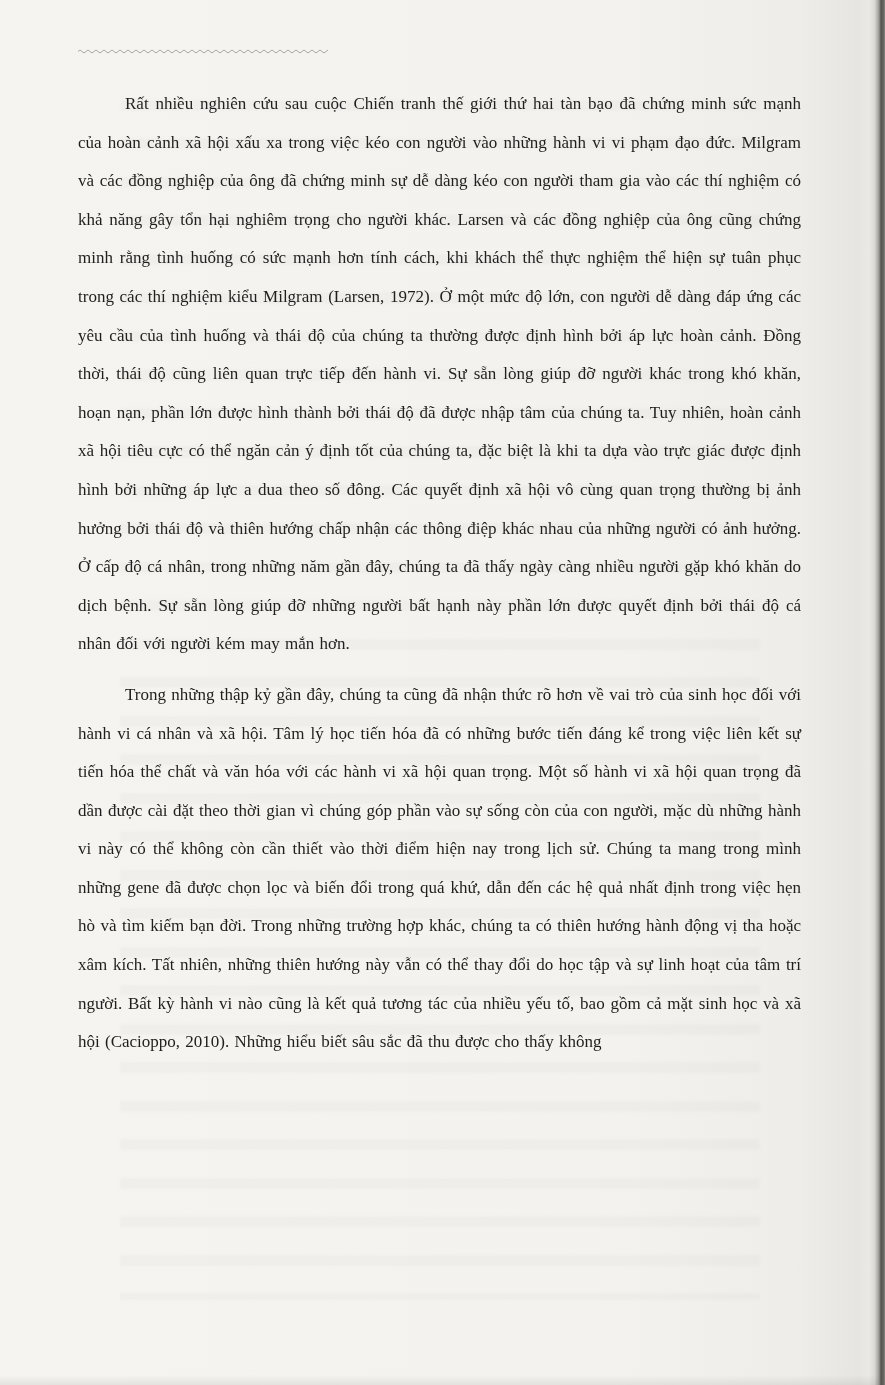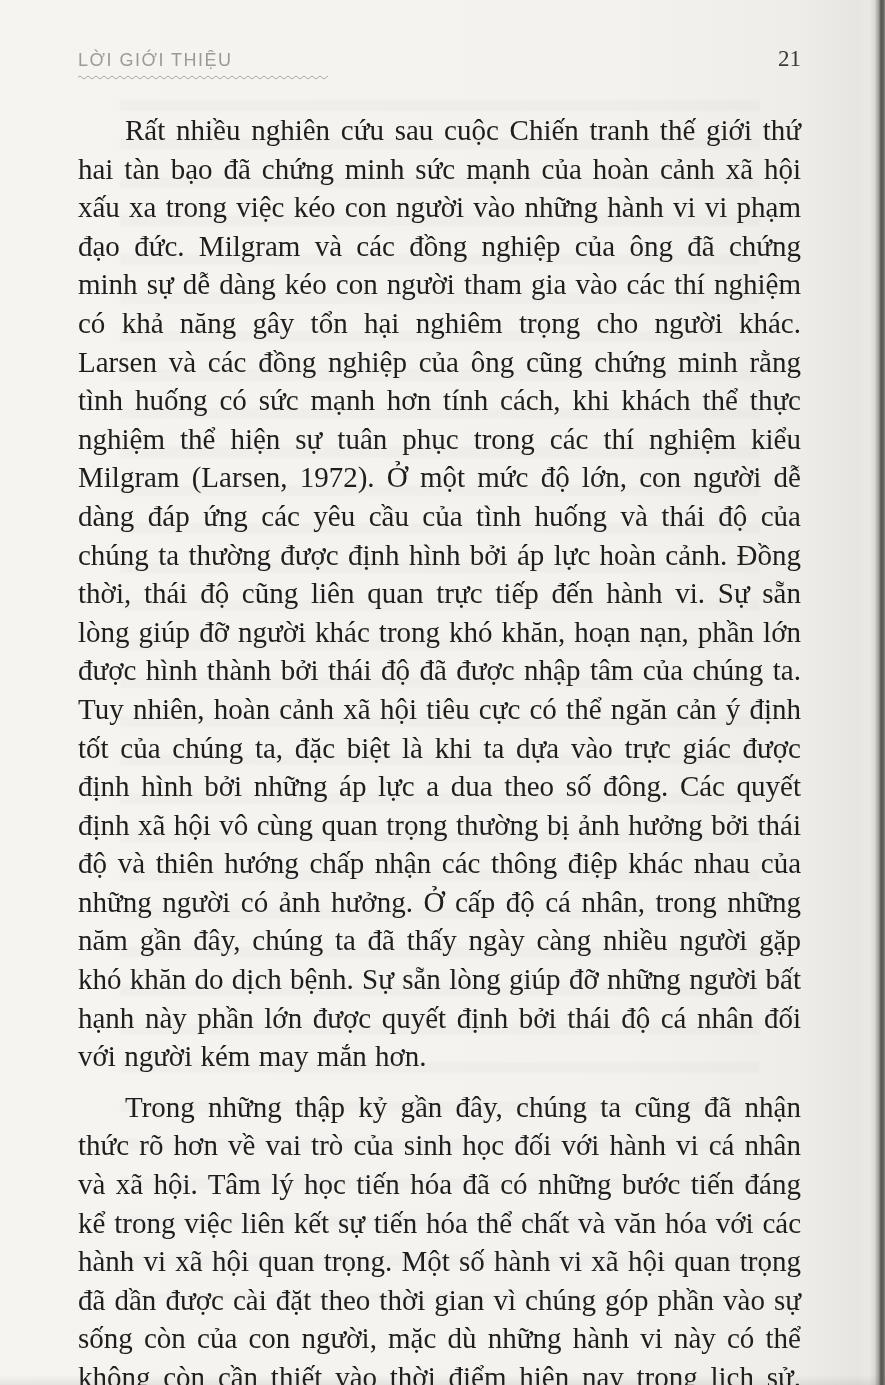--- a/index.html
+++ b/index.html
@@ -92,39 +92,35 @@
   }
   .header-ornament {
     margin-top: 2px;
     line-height: 0;
   }
   .body-text {
     margin-top: 30px;
   }
   .body-text p {
     margin: 0 0 12px 0;
-    font-size: 29px;
+    font-size: 17px;
     line-height: 38.6px;
     color: #1f1e1c;
     text-align: justify;
     text-indent: 47px;
     word-spacing: 1px;
   }
 </style>
 </head>
 <body>
 
 <div class="page">
 
   <div class="ghost-text"></div>
 
-  <div class="header">
-    <span class="header-title">LỜI GIỚI THIỆU</span>
-    <span class="page-number">21</span>
-  </div>
 
   <div class="header-ornament">
     <svg width="250" height="7" aria-hidden="true">
       <defs>
         <pattern id="wave" width="8" height="7" patternUnits="userSpaceOnUse">
           <path d="M0 3.5 Q2 0.5 4 3.5 T8 3.5" fill="none" stroke="#a8a8a5" stroke-width="1"></path>
         </pattern>
       </defs>
       <rect width="250" height="7" fill="url(#wave)"></rect>
     </svg>

